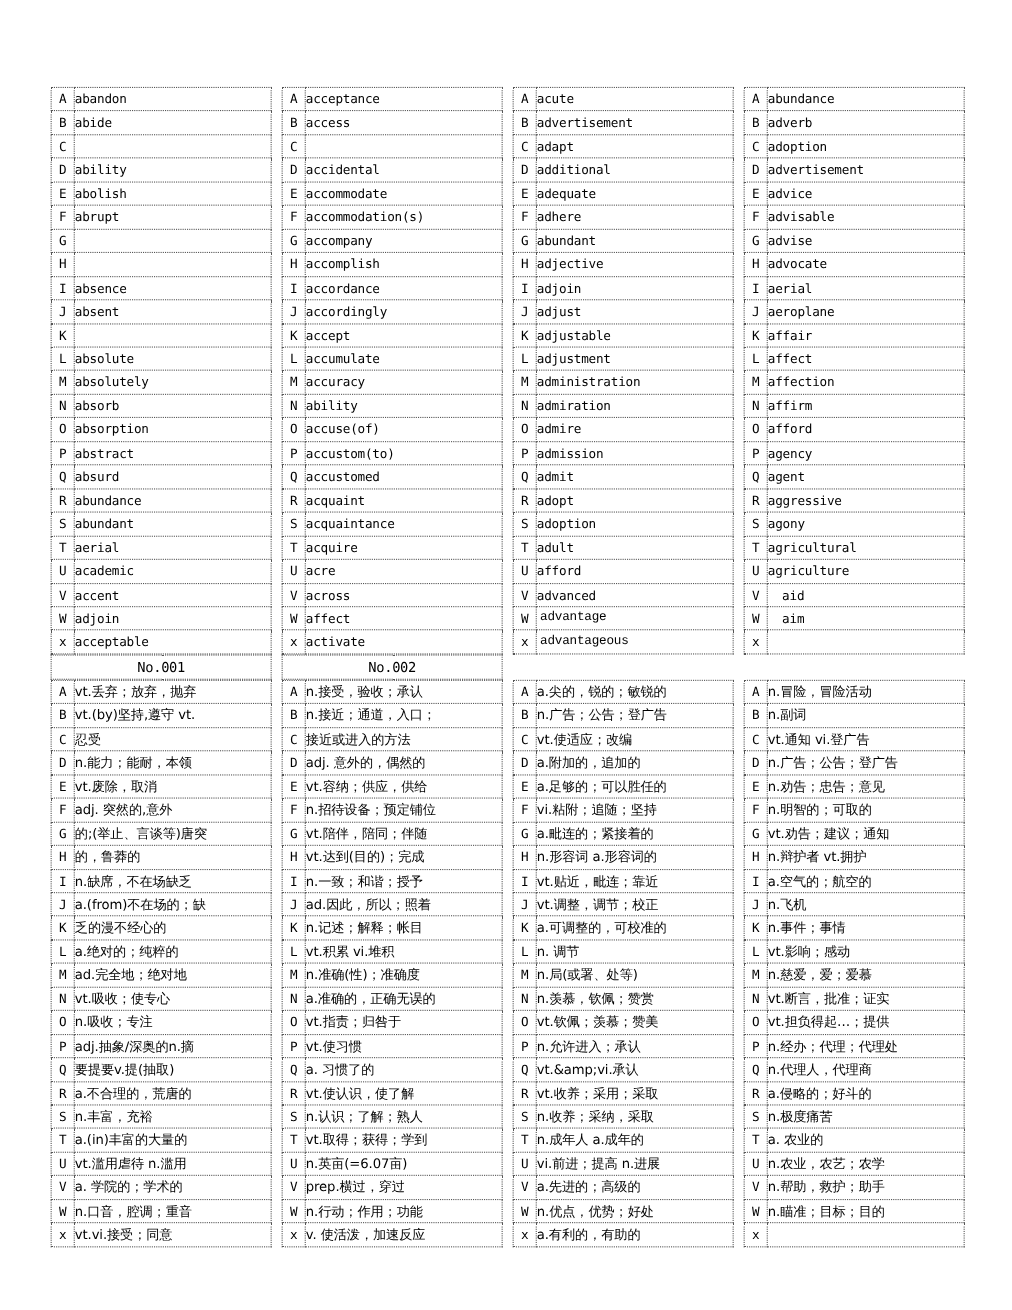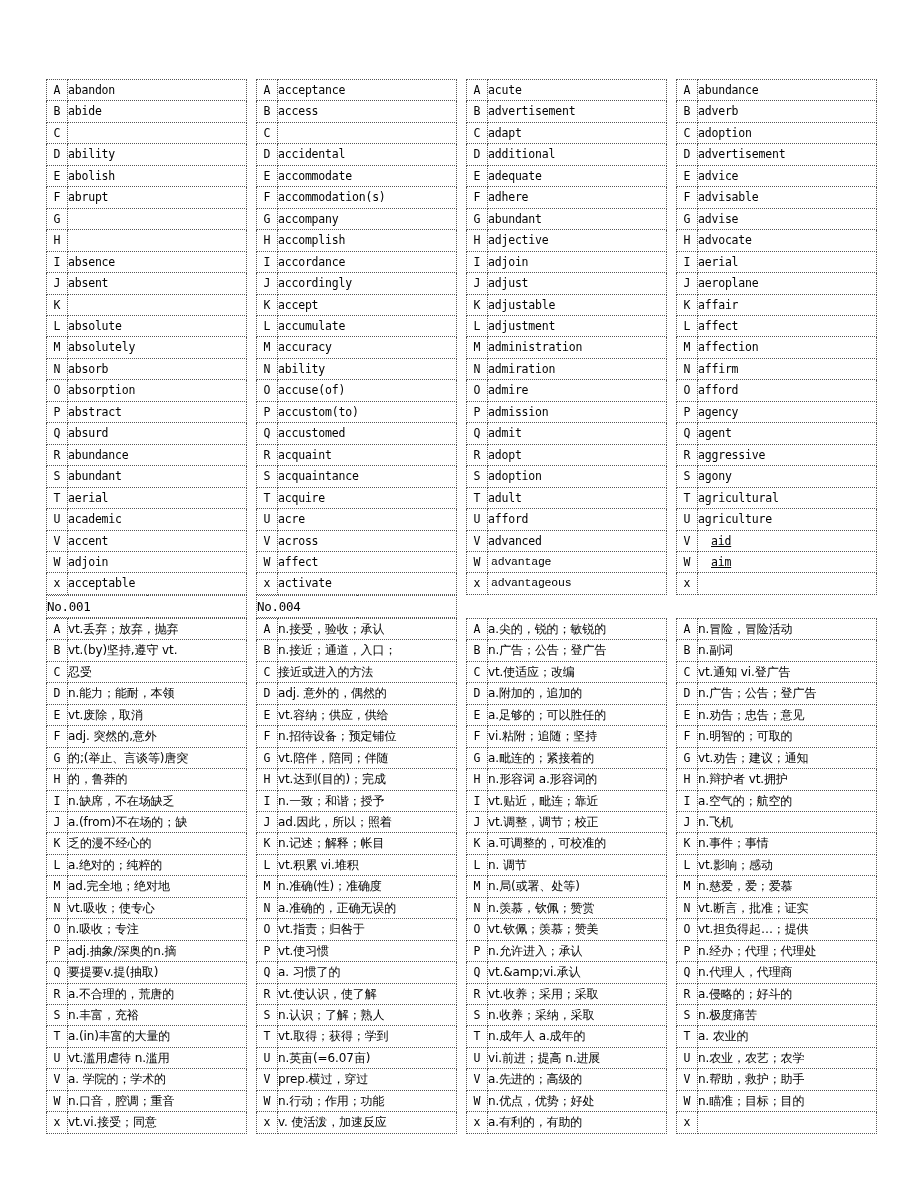--- a/index.html
+++ b/index.html
@@ -63,38 +63,37 @@
   td.word {
     font-size: 11.5px;
     font-family: "DejaVu Sans Mono", "Liberation Mono", monospace;
     line-height: 20.45px;
     padding-left: 7px;
     letter-spacing: -0.2px;
   }
 
   td.word.indent {
     padding-left: 13px;
-    text-decoration: underline;
   }
 
   td.word.outdent {
     padding-left: 3px;
     font-family: Liberation Mono, monospace;
   }
 
   td.def {
     font-size: 12px;
     font-family: "DejaVu Sans", "Liberation Sans", sans-serif;
     line-height: 20.45px;
     padding-left: 5px;
     letter-spacing: -0.1px;
   }
 
   td.serial {
-    text-align: left;
+    text-align: center;
     font-size: 12.5px;
     font-family: "DejaVu Sans Mono", "Liberation Mono", monospace;
     border-top: 1px solid #000000;
     border-bottom: 1px solid #000000;
     border-left: 1px dotted #555555;
     border-right: 1px dotted #555555;
     height: 21px;
     line-height: 21px;
     letter-spacing: -0.3px;
   }
@@ -522,21 +521,21 @@
             <tr>
           <td class="serial" colspan="2">No.001</td>
         </tr>
           </tbody>
       </table>
     </div>
     <div class="card">
       <table class="card-table">
         <tbody>
             <tr>
-          <td class="serial" colspan="2">No.004</td>
+          <td class="serial" colspan="2">No.002</td>
         </tr>
           </tbody>
       </table>
     </div>
   </div>
 
   <div class="card-row">
     <div class="card">
       <table class="card-table">
         <tbody>

